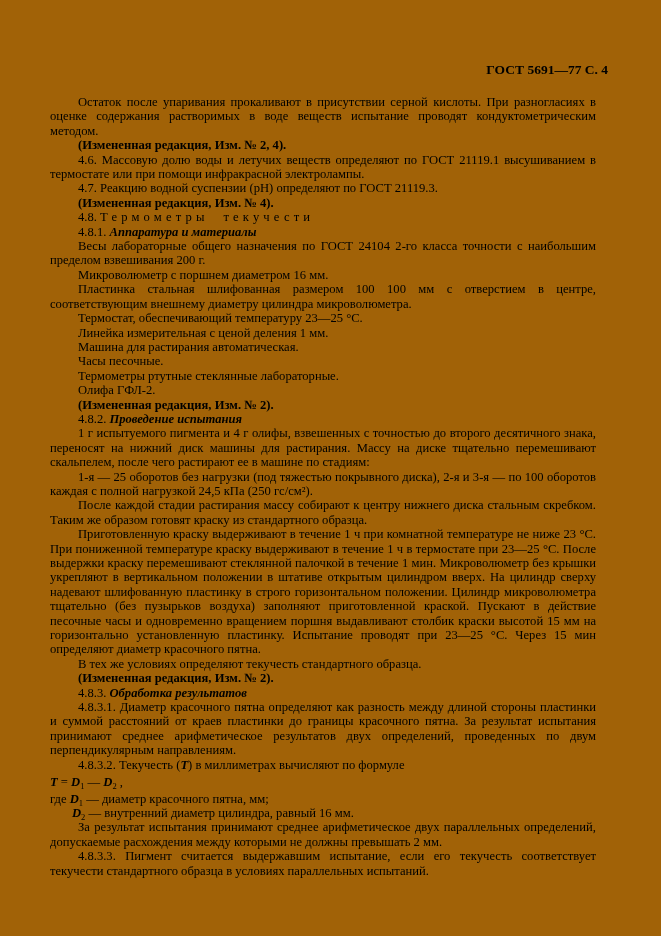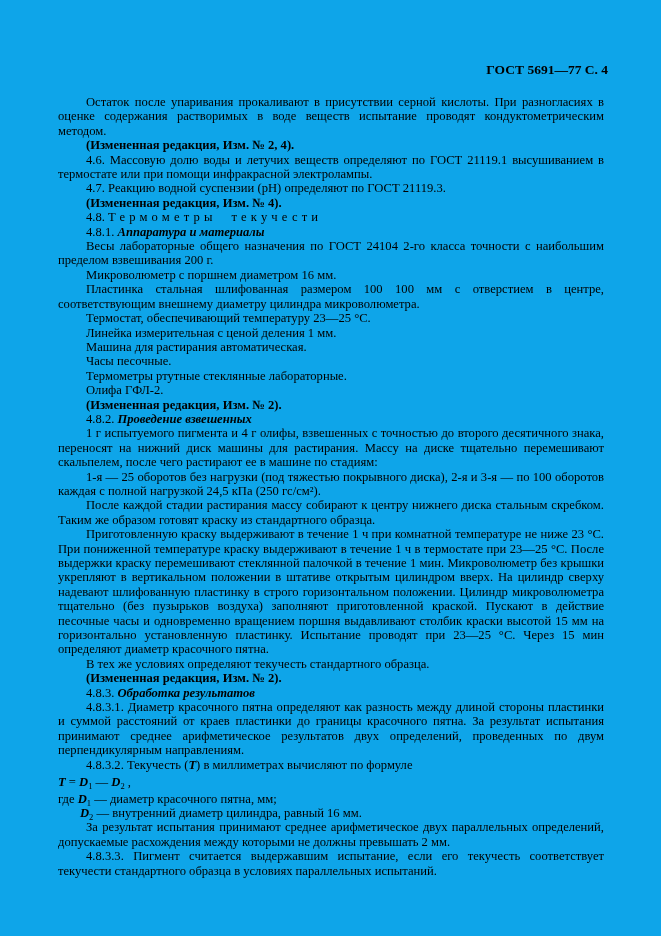--- a/index.html
+++ b/index.html
@@ -1,39 +1,39 @@
 <!DOCTYPE html>
 <html lang="ru"><head>
 <meta charset="utf-8">
 <title>ГОСТ 5691—77 С. 4</title>
 <style>
   html, body { margin: 0; padding: 0; background: #ffffff; }
   .page {
     position: relative;
     width: 661px;
     height: 936px;
-    background: #0ea5e9;
+    background: #a16207;
     color: #000000;
     font-family: "Liberation Serif", "DejaVu Serif", serif;
     overflow: hidden;
   }
   .header {
     position: absolute;
     top: 62px;
     left: 0;
     right: 53px;
     text-align: right;
     font-weight: bold;
     font-size: 13.5px;
     line-height: 16px;
   }
   .doc-body {
     position: absolute;
     top: 95px;
-    left: 58px;
+    left: 50px;
     width: 546px;
     font-size: 12.6px;
     line-height: 14.4px;
     text-align: justify;
   }
   .para { margin: 0; padding: 0; }
   .indent { text-indent: 28px; }
   .cont   { text-indent: 22px; }
   .bold   { font-weight: bold; }
   .formula {
@@ -67,21 +67,21 @@
       <p class="para indent"><span>Весы лабораторные общего назначения по ГОСТ 24104 2-го класса точности с наибольшим пределом взвешивания 200 г.</span></p>
       <p class="para indent"><span>Микроволюметр с поршнем диаметром 16 мм.</span></p>
       <p class="para indent"><span>Пластинка стальная шлифованная размером 100 100 мм с отверстием в центре, соответствующим внешнему диаметру цилиндра микроволюметра.</span></p>
       <p class="para indent"><span>Термостат, обеспечивающий температуру 23—25 °С.</span></p>
       <p class="para indent"><span>Линейка измерительная с ценой деления 1 мм.</span></p>
       <p class="para indent"><span>Машина для растирания автоматическая.</span></p>
       <p class="para indent"><span>Часы песочные.</span></p>
       <p class="para indent"><span>Термометры ртутные стеклянные лабораторные.</span></p>
       <p class="para indent"><span>Олифа ГФЛ-2.</span></p>
       <p class="para indent bold"><span>(Измененная редакция, Изм. № 2).</span></p>
-      <p class="para indent"><span>4.8.2. </span><span class="part-italic">Проведение взвешенных</span></p>
+      <p class="para indent"><span>4.8.2. </span><span class="part-italic">Проведение испытания</span></p>
       <p class="para indent"><span>1 г испытуемого пигмента и 4 г олифы, взвешенных с точностью до второго десятичного знака, переносят на нижний диск машины для растирания. Массу на диске тщательно перемешивают скальпелем, после чего растирают ее в машине по стадиям:</span></p>
       <p class="para indent"><span>1-я — 25 оборотов без нагрузки (под тяжестью покрывного диска), 2-я и 3-я — по 100 оборотов каждая с полной нагрузкой 24,5 кПа (250 гс/см²).</span></p>
       <p class="para indent"><span>После каждой стадии растирания массу собирают к центру нижнего диска стальным скребком. Таким же образом готовят краску из стандартного образца.</span></p>
       <p class="para indent"><span>Приготовленную краску выдерживают в течение 1 ч при комнатной температуре не ниже 23 °С. При пониженной температуре краску выдерживают в течение 1 ч в термостате при 23—25 °С. После выдержки краску перемешивают стеклянной палочкой в течение 1 мин. Микроволюметр без крышки укрепляют в вертикальном положении в штативе открытым цилиндром вверх. На цилиндр сверху надевают шлифованную пластинку в строго горизонтальном положении. Цилиндр микроволюметра тщательно (без пузырьков воздуха) заполняют приготовленной краской. Пускают в действие песочные часы и одновременно вращением поршня выдавливают столбик краски высотой 15 мм на горизонтально установленную пластинку. Испытание проводят при 23—25 °С. Через 15 мин определяют диаметр красочного пятна.</span></p>
       <p class="para indent"><span>В тех же условиях определяют текучесть стандартного образца.</span></p>
       <p class="para indent bold"><span>(Измененная редакция, Изм. № 2).</span></p>
       <p class="para indent"><span>4.8.3. </span><span class="part-italic">Обработка результатов</span></p>
       <p class="para indent"><span>4.8.3.1. Диаметр красочного пятна определяют как разность между длиной стороны пластинки и суммой расстояний от краев пластинки до границы красочного пятна. За результат испытания принимают среднее арифметическое результатов двух определений, проведенных по двум перпендикулярным направлениям.</span></p>
       <p class="para indent"><span>4.8.3.2. Текучесть (</span><span class="part-italic">Т</span><span>) в миллиметрах вычисляют по формуле</span></p>
       <p class="para formula"><span class="part-italic">Т</span><span> = </span><span class="part-italic">D</span><sub class="part-sub">1</sub><span> — </span><span class="part-italic">D</span><sub class="part-sub">2</sub><span> ,</span></p>

